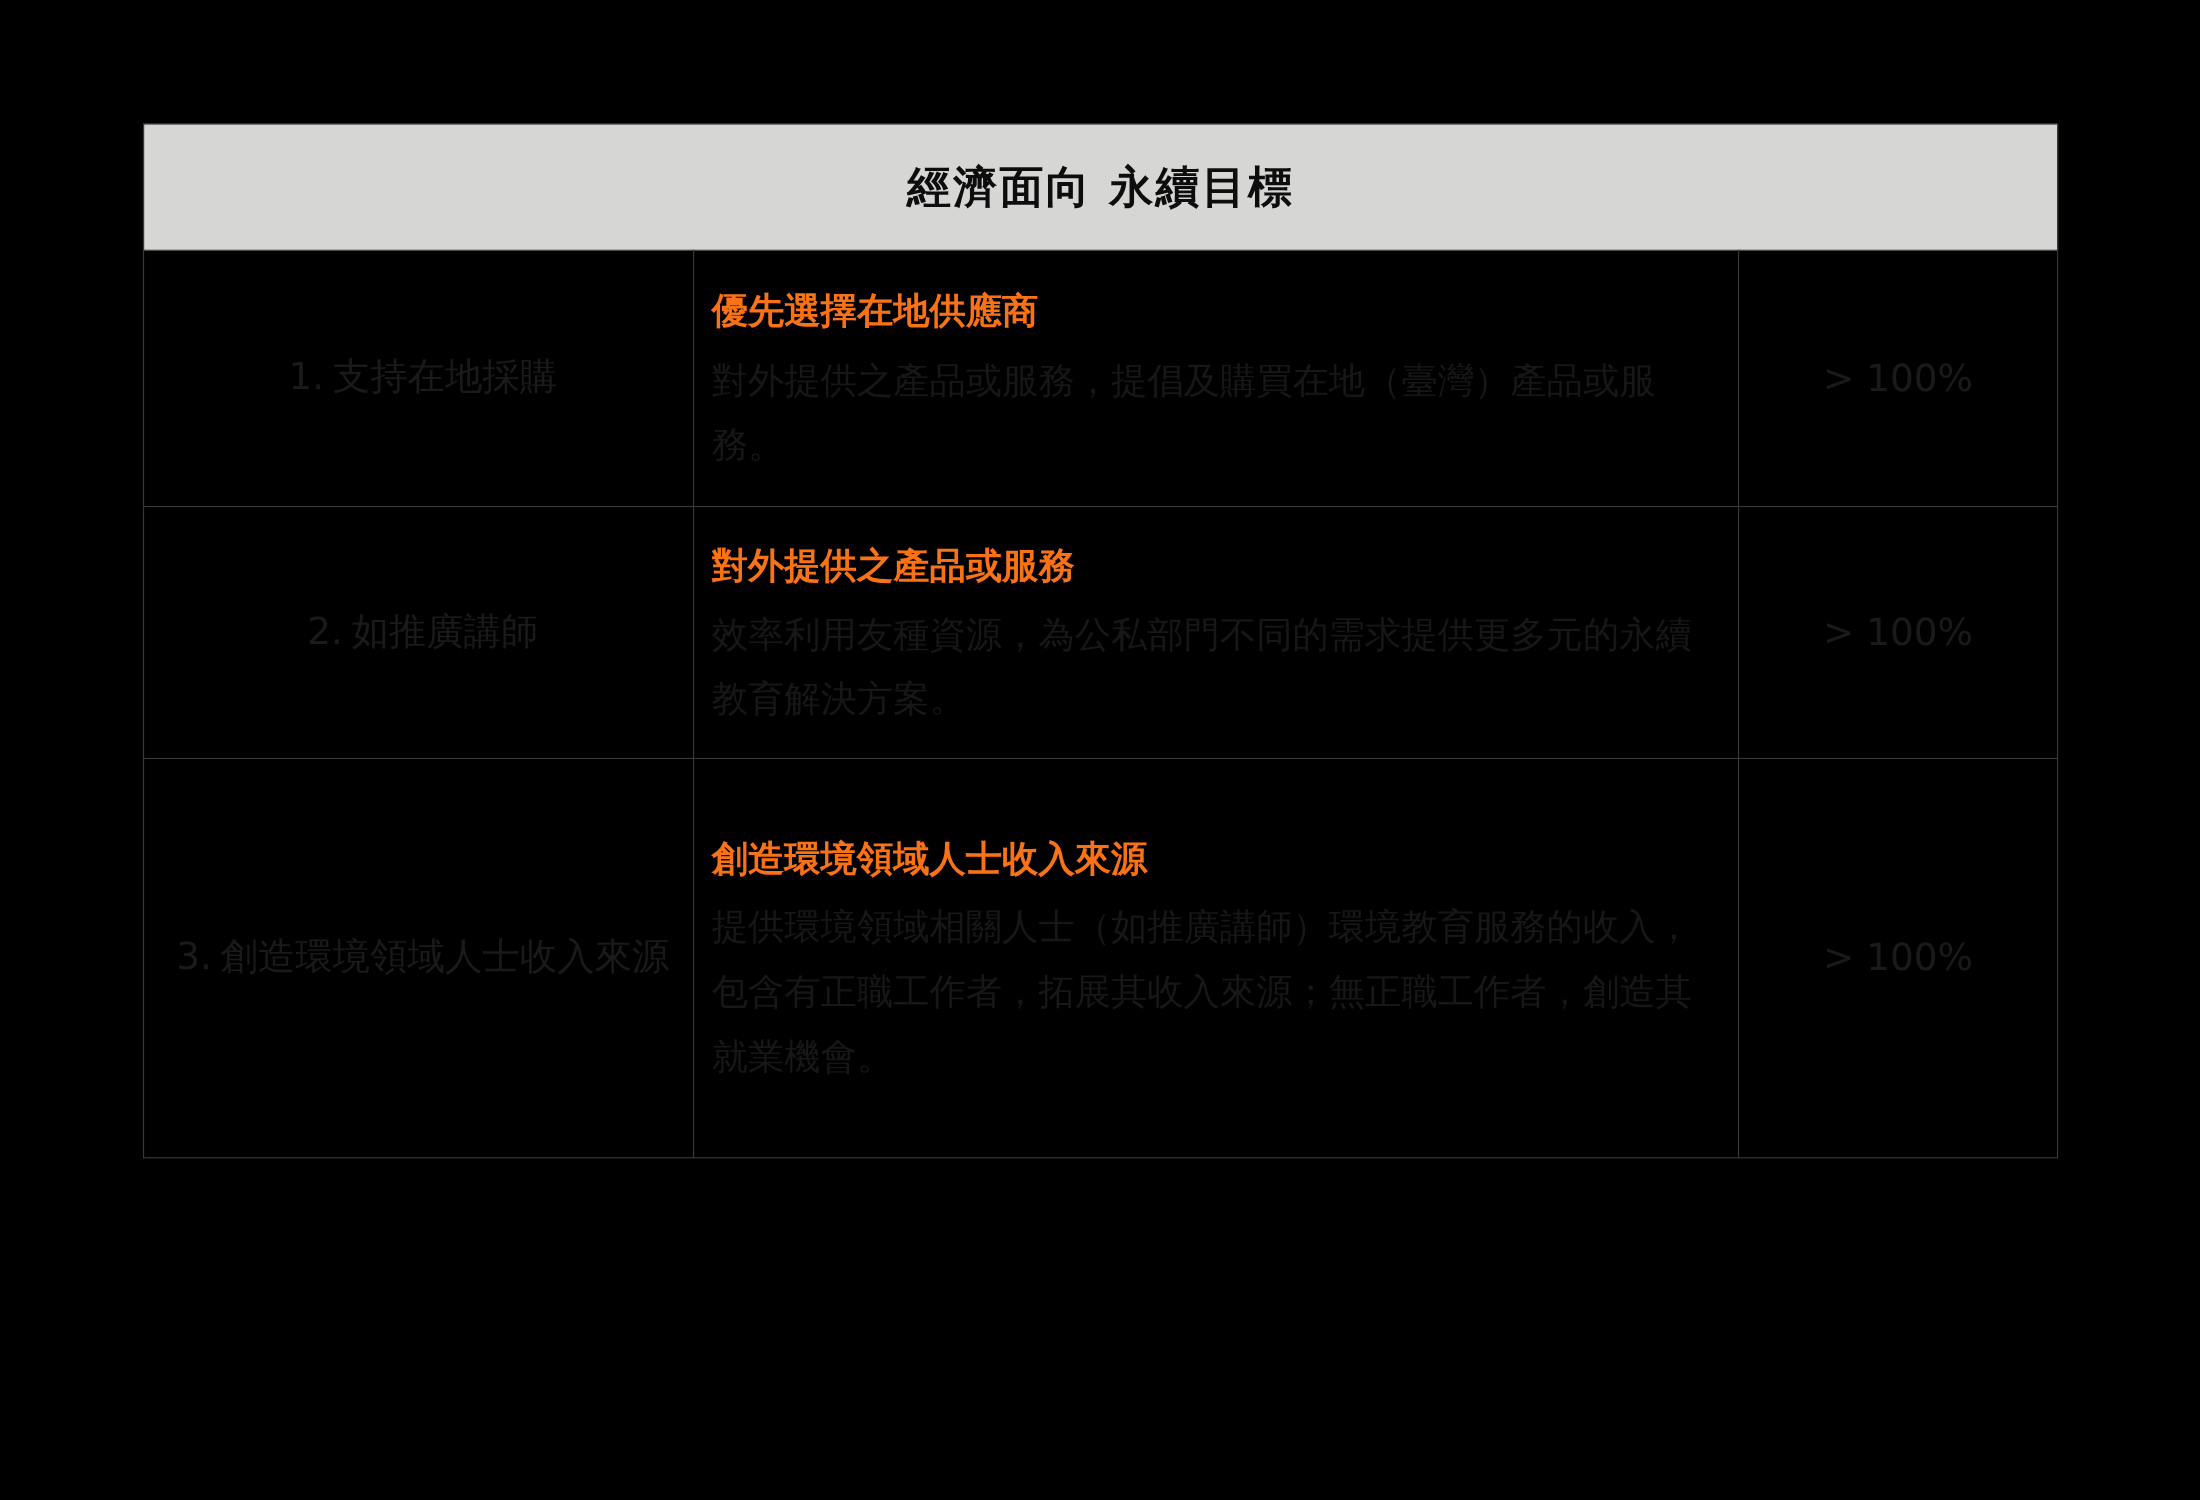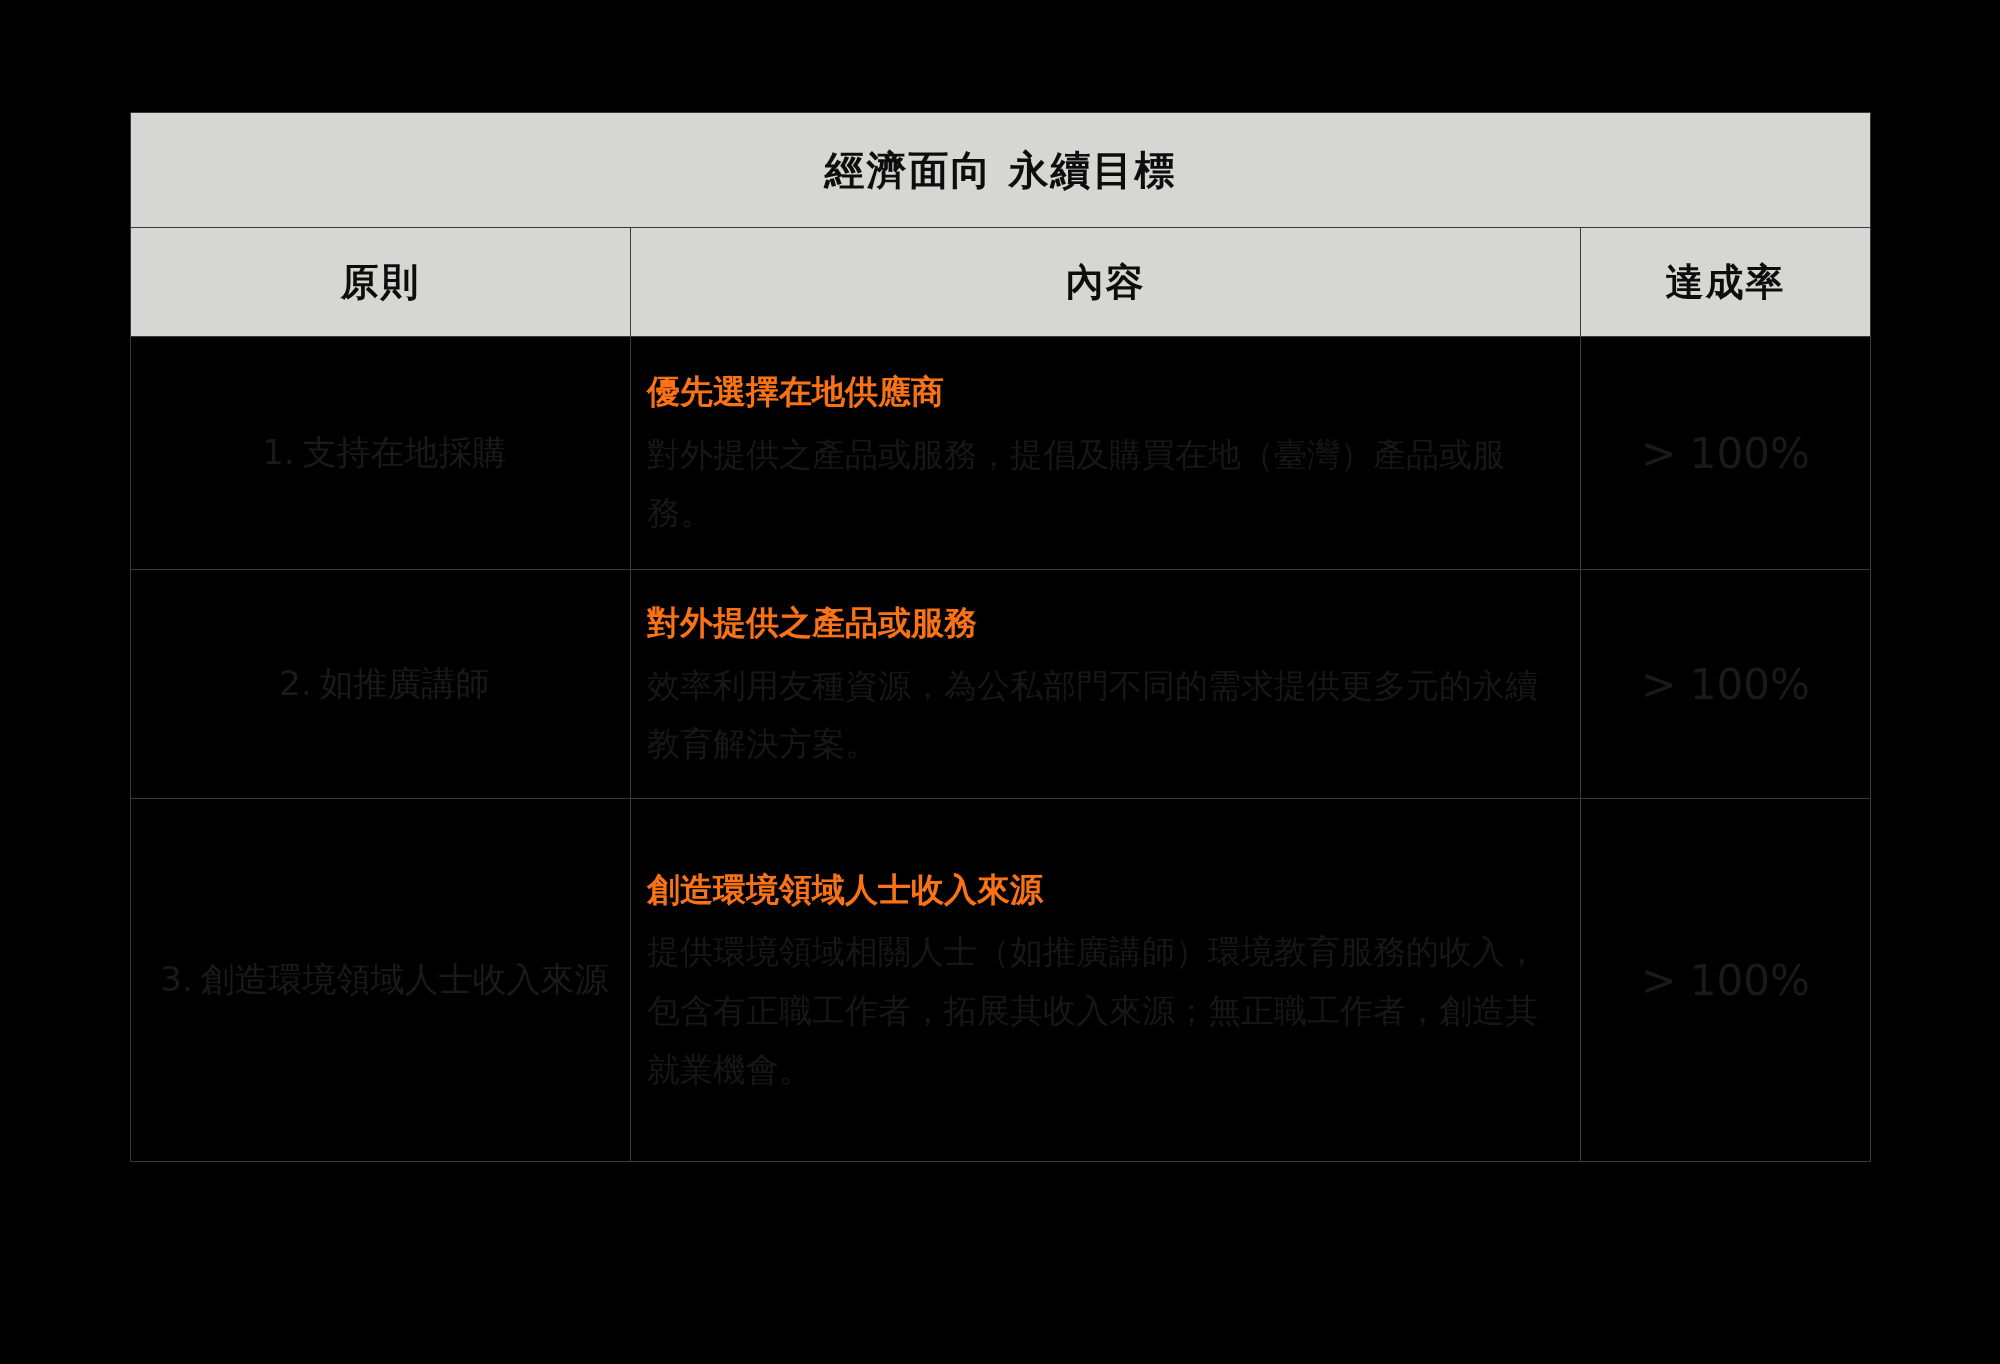--- a/index.html
+++ b/index.html
@@ -92,21 +92,21 @@
     color: #f97316;
     margin-bottom: 4px;
   }
   .cell-content .body-line {
     display: block;
     color: #171717;
   }
   .cell-rate {
     background: #000000;
     color: #1a1a1a;
-    font-size: 42px;
+    font-size: 34px;
     text-align: center;
     vertical-align: middle;
     margin-left: 28px;
   }
   .row-1 td { height: 200px; }
   .row-2 td { height: 196px; }
   .row-3 td { height: 330px; }
 </style>
 </head>
 <body>
@@ -115,25 +115,20 @@
   <div class="table-wrap">
     <table class="sust">
       <colgroup>
         <col class="col-principle">
         <col class="col-content">
         <col class="col-rate">
       </colgroup>
       <tbody>
         <tr>
           <td class="title-cell" colspan="3">經濟面向  永續目標</td>
-        </tr>
-        <tr>
-          <td class="head-cell">原則</td>
-          <td class="head-cell">內容</td>
-          <td class="head-cell">達成率</td>
         </tr>
 
         <tr class="row-1">
           <td class="cell-principle">
             <span class="num">1.</span><span class="ptext">支持在地採購</span>
           </td>
           <td class="cell-content">
             <span class="bold-line">優先選擇在地供應商</span>
             <span class="body-line">對外提供之產品或服務，提倡及購買在地（臺灣）產品或服務。</span>
           </td>

